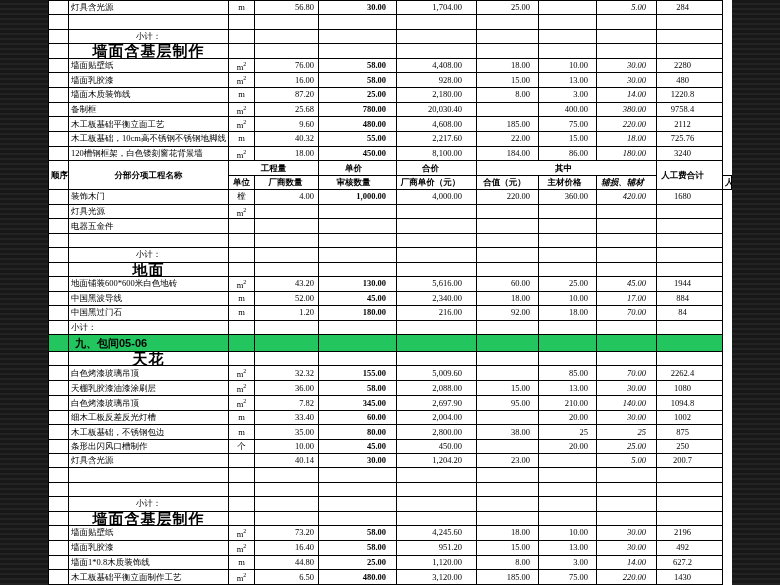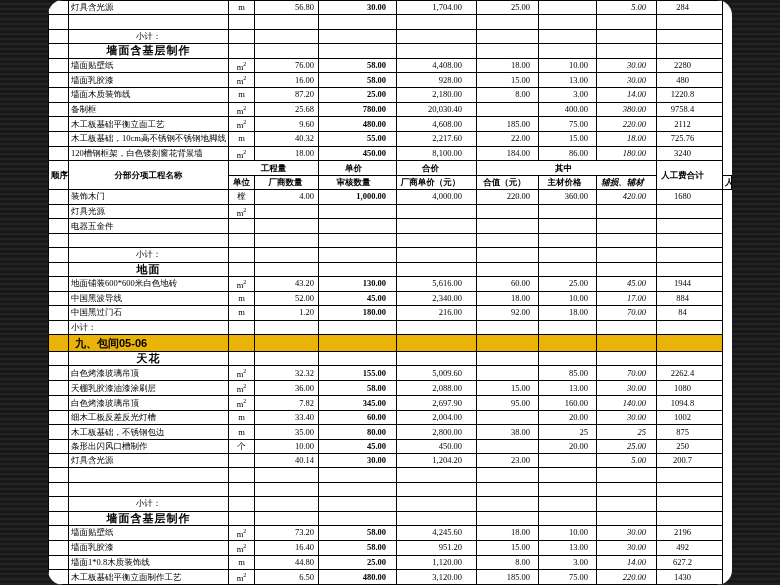--- a/index.html
+++ b/index.html
@@ -5,21 +5,21 @@
   html,body{margin:0;padding:0;background:#1b1b1b;}
   body{
     font-family:"Liberation Serif","DejaVu Serif",serif;
     width:780px;height:585px;overflow:hidden;
     background:#1b1b1b;
     background-image:
       repeating-linear-gradient(0deg, rgba(255,255,255,0.035) 0 2px, rgba(0,0,0,0.12) 2px 5px);
   }
   .sheet{
     position:absolute;left:48px;top:0;width:684px;height:585px;
-    background:#ffffff;overflow:hidden;border-radius:15px;
+    background:#ffffff;overflow:hidden;
   }
   table{border-collapse:collapse;width:684px;table-layout:fixed;}
   td{
     border:1px solid #000;
     font-size:8.5px;
     line-height:11px;
     height:13.4px;
     padding:0 2px;
     color:#000;
     white-space:nowrap;
@@ -30,24 +30,24 @@
   .c2{width:26px;text-align:center;}
   .c3{width:64px;text-align:right;padding-right:4px;margin-left:32px;}
   .c4{width:78px;text-align:right;padding-right:10px;font-weight:bold;}
   .c5{width:80px;text-align:right;padding-right:14px;}
   .c6{width:62px;text-align:right;padding-right:8px;}
   .c7{width:58px;text-align:right;padding-right:8px;}
   .c8{width:60px;text-align:right;padding-right:10px;font-style:italic;}
   .c9{width:66px;text-align:center;padding-right:16px;}
   .sec{
     font-family:"Liberation Sans","DejaVu Sans",sans-serif;
-    font-weight:bold;font-size:11px;text-align:center;letter-spacing:1px;
+    font-weight:bold;font-size:15px;text-align:center;letter-spacing:1px;
   }
   .hdr{text-align:center;font-weight:bold;font-size:8.5px;}
-  .grayrow td{background:#eab308;}
+  .grayrow td{background:#22c55e;}
   .secbig{
     font-family:"Liberation Sans","DejaVu Sans",sans-serif;
     font-weight:bold;font-size:11px;text-align:left;padding-left:6px;
   }
   .ctr{text-align:center;}
   .lft{text-align:left;}
   sup{font-size:6px;vertical-align:super;}
   .tall{height:17px;}
 </style>
 </head>
@@ -399,21 +399,21 @@
     <td class="c9">1080</td>
   </tr>
   <tr>
     <td class="c0"></td>
     <td class="c1">白色烤漆玻璃吊顶</td>
     <td class="c2 ctr"><span>m</span><sup>2</sup></td>
     <td class="c3">7.82</td>
     <td class="c4">345.00</td>
     <td class="c5">2,697.90</td>
     <td class="c6">95.00</td>
-    <td class="c7">160.00</td>
+    <td class="c7">210.00</td>
     <td class="c8">140.00</td>
     <td class="c9">1094.8</td>
   </tr>
   <tr>
     <td class="c0"></td>
     <td class="c1">细木工板反差反光灯槽</td>
     <td class="c2 ctr">m</td>
     <td class="c3">33.40</td>
     <td class="c4">60.00</td>
     <td class="c5">2,004.00</td>

